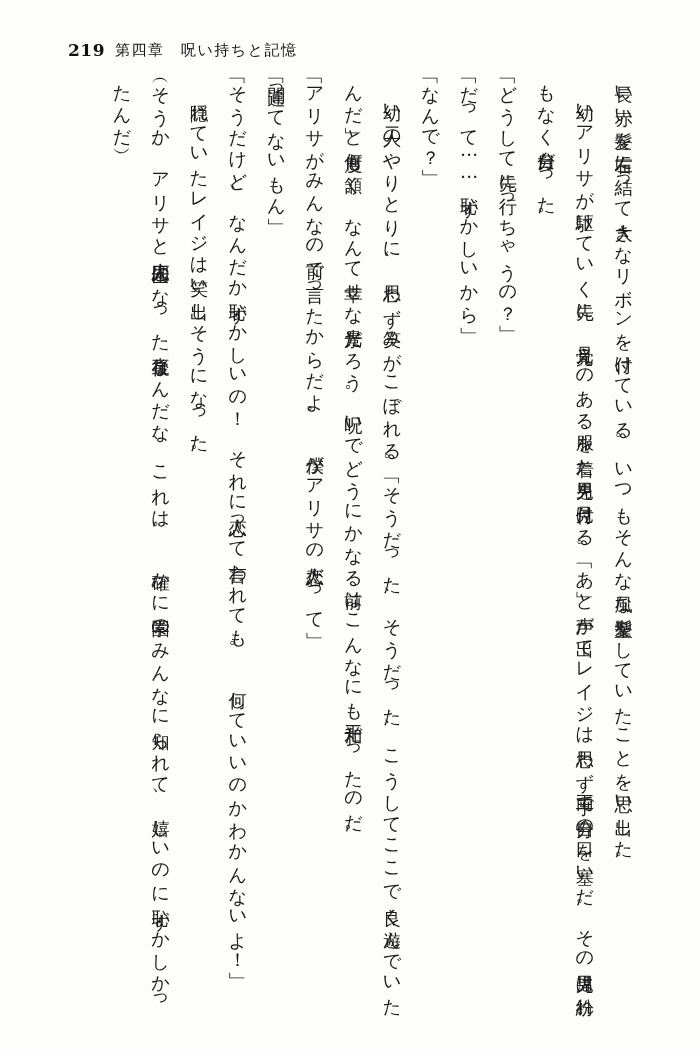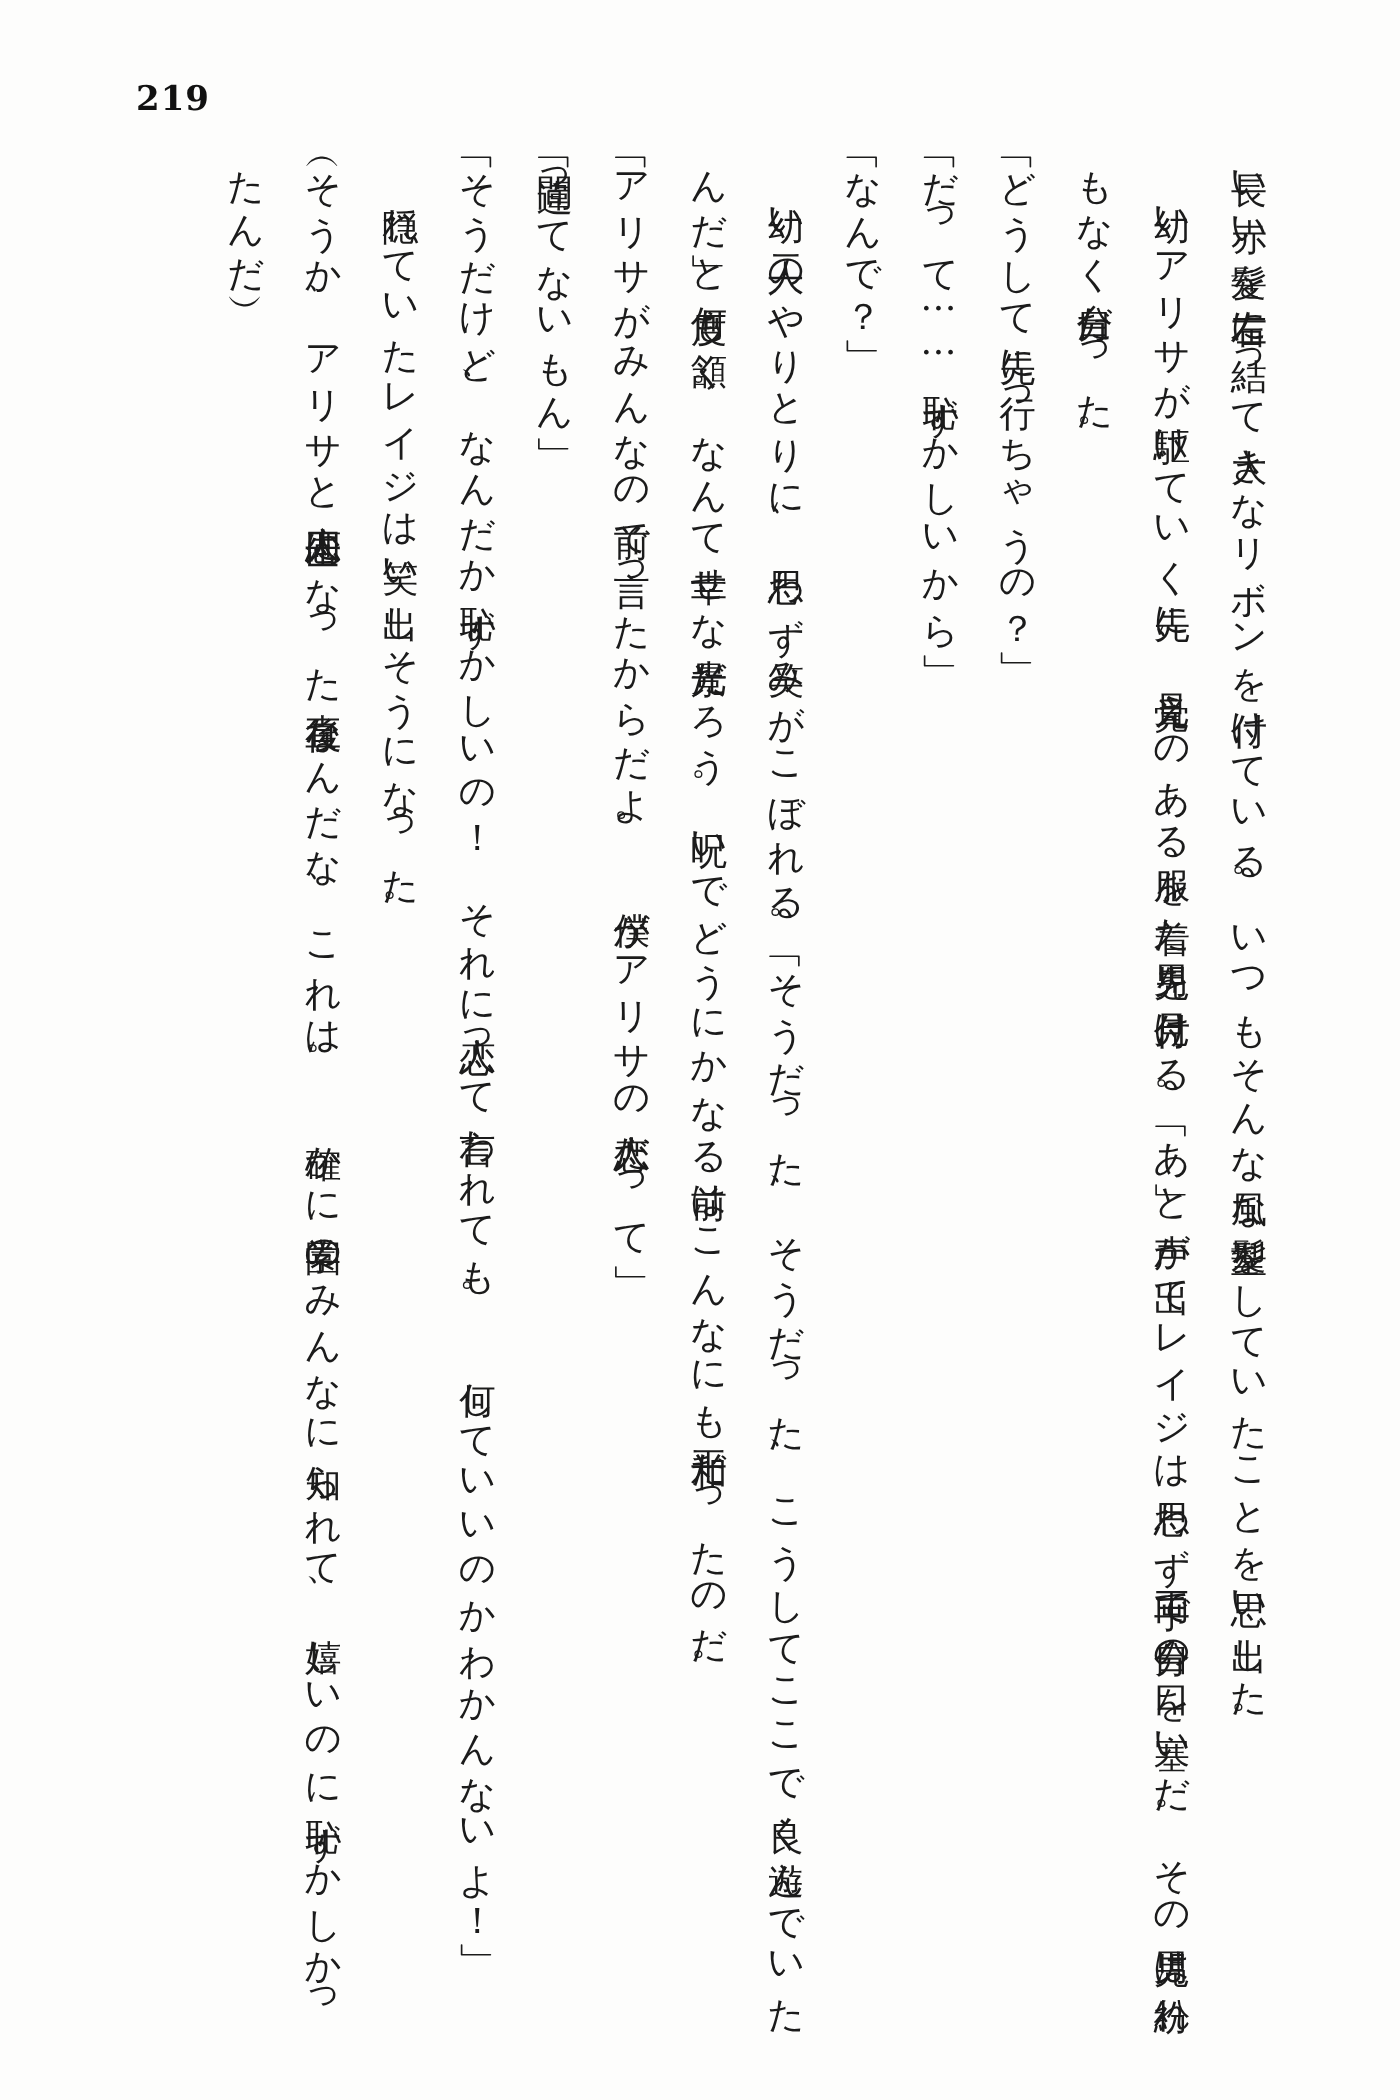--- a/index.html
+++ b/index.html
@@ -82,20 +82,21 @@
 </style>
 </head>
 <body>
 
 <div class="page">
 
   <div class="gutter"></div>
 
   <div class="header">
     <span class="page-number">219</span>
+    <span class="chapter-title">第四章　呪い持ちと記憶</span>
   </div>
 
   <div class="body-text">
     <p>長い赤い髪を左右に結って大きなリボンを付けている。いつもそんな風な髪型をしていたことを思い出した。</p>
     <p class="indent">幼いアリサが駆けていく先に、見覚えのある服を着た男児を見付ける。「あ」と声が出てレイジは思わず両手で自分の口を塞いだ。その男児は紛れもなく自分だった。</p>
     <p>「どうして先に行っちゃうの？」</p>
     <p>「だって……恥ずかしいから」</p>
     <p>「なんで？」</p>
     <p class="indent">幼い二人のやりとりに、思わず笑みがこぼれる。「そうだった、そうだった、こうしてここで良く遊んでいたんだ」と何度も頷く。なんて幸せな光景だろう。呪いでどうにかなる前はこんなにも平和だったのだ。</p>
     <p>「アリサがみんなの前で言ったからだよ。　僕がアリサの恋人だって」</p>

